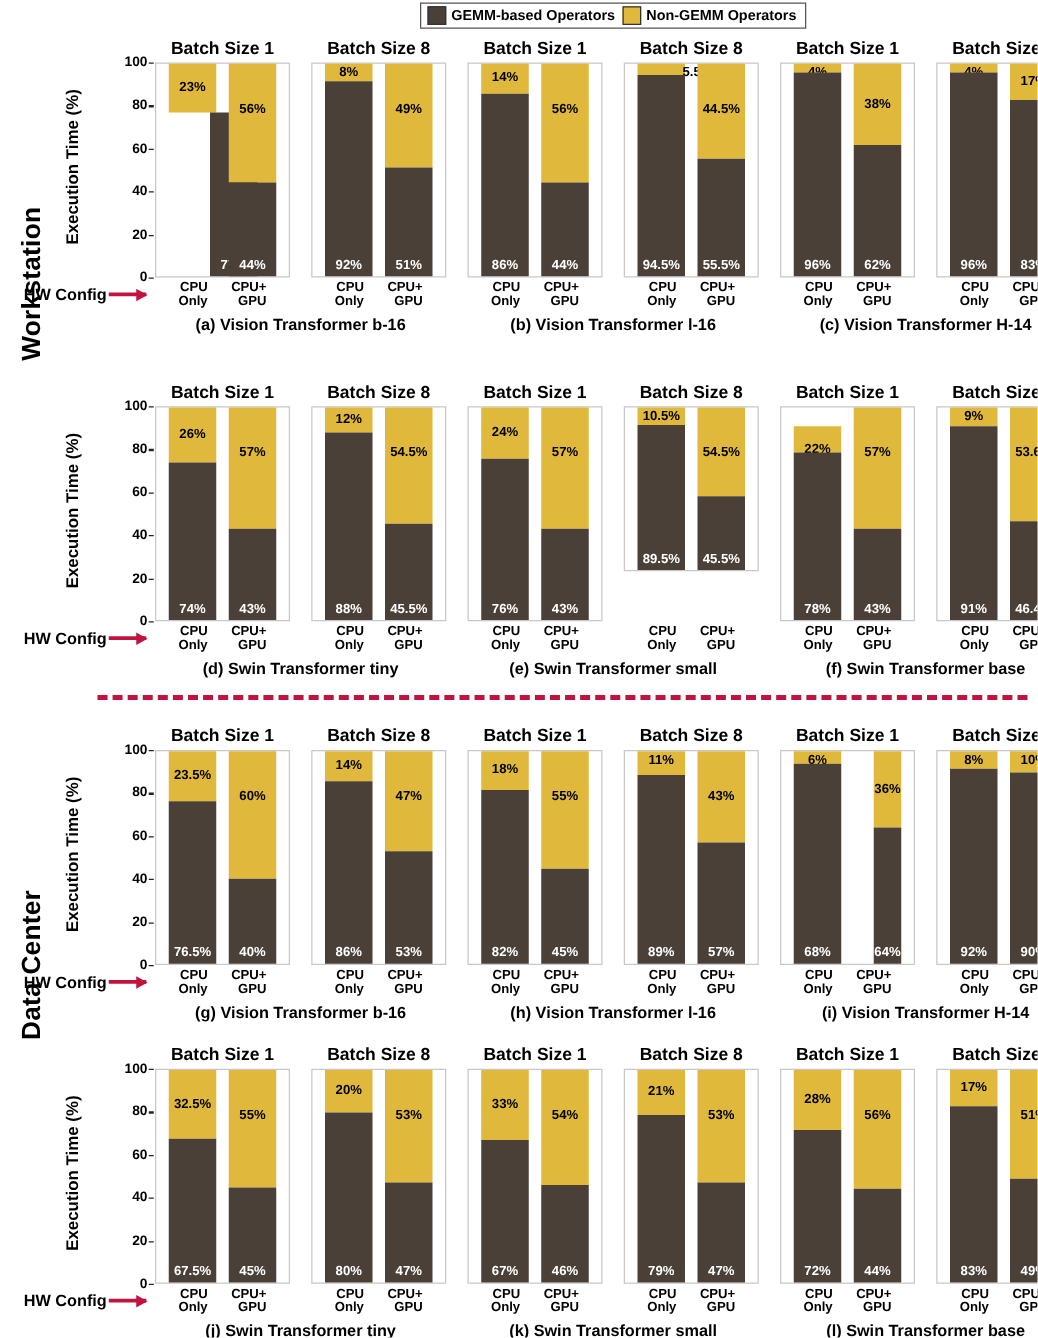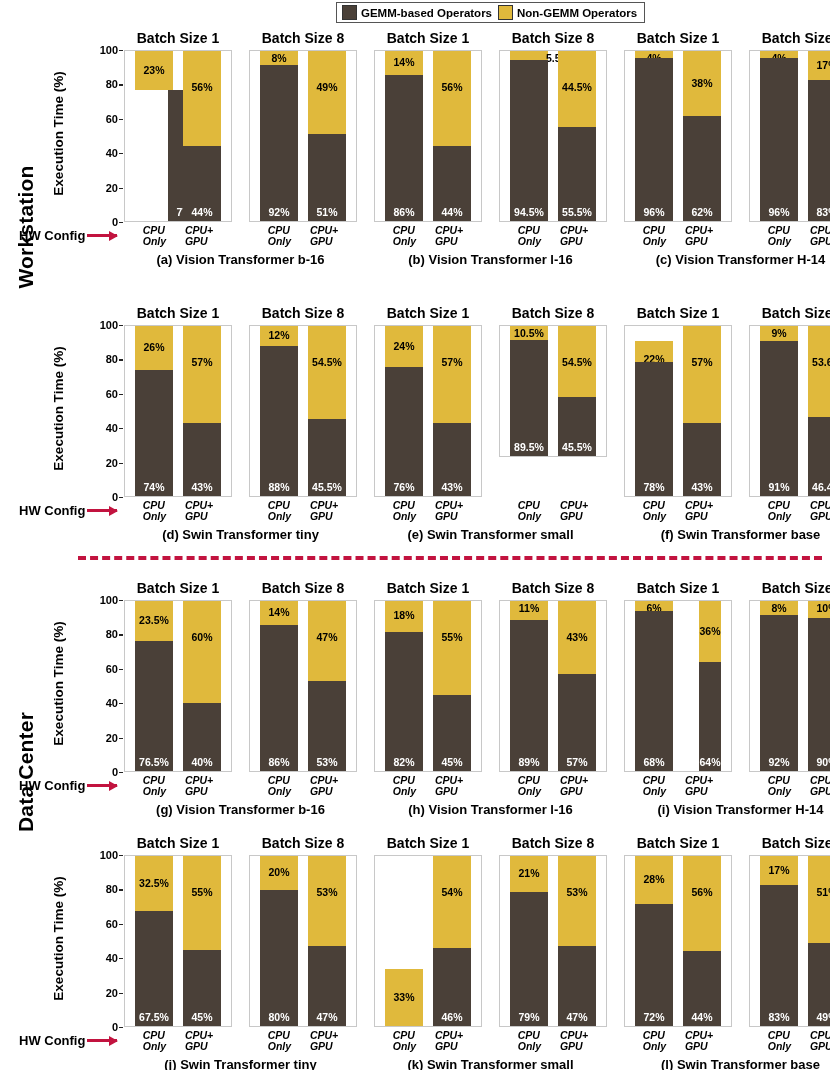--- a/index.html
+++ b/index.html
@@ -50,21 +50,21 @@
   .seg .lbl{
     position:absolute;left:0;right:0;text-align:center;
     font-size:10.5px;font-weight:bold;white-space:nowrap;
   }
   .seg-gemm{background:#4a4038;}
   .seg-gemm .lbl{bottom:3px;color:#ffffff;}
   .seg-ng{background:#e0b93c;}
   .seg-ng .lbl{color:#000;}
 
   .xticks{position:absolute;display:flex;justify-content:space-evenly;width:100%;}
-  .xtick{font-size:10.5px;font-weight:bold;text-align:left;line-height:1.08;font-style:italic;}
+  .xtick{font-size:10.5px;font-weight:bold;text-align:right;line-height:1.08;}
   .xtick span{display:block;}
 
   .caption{
     position:absolute;width:100%;text-align:center;
     font-size:13px;font-weight:bold;
   }
 
   
   .yaxis{position:absolute;}
   .ytick{
@@ -835,20 +835,23 @@
     </div>
     <div class="caption" style="left: 124px; width: 233px; top: 1057px;">(j) Swin Transformer tiny</div>
     <div class="group" style="left: 374px; top: 835px; width: 108px;">
       <div class="grp-title">Batch Size 1</div>
       <div class="plot" style="width: 108px; height: 172px;">
         <div class="bars">
           <div class="bar" style="width: 38px;">
             <div class="seg seg-ng" style="height: 56.76px;">
               <span class="lbl" style="top: 21.38px;">33%</span>
             </div>
+            <div class="seg seg-gemm" style="height: 115.24px;">
+              <span class="lbl">67%</span>
+            </div>
           </div>
           <div class="bar" style="width: 38px;">
             <div class="seg seg-ng" style="height: 92.88px;">
               <span class="lbl" style="top: 30px;">54%</span>
             </div>
             <div class="seg seg-gemm" style="height: 79.12px;">
               <span class="lbl">46%</span>
             </div>
           </div>
         </div>

